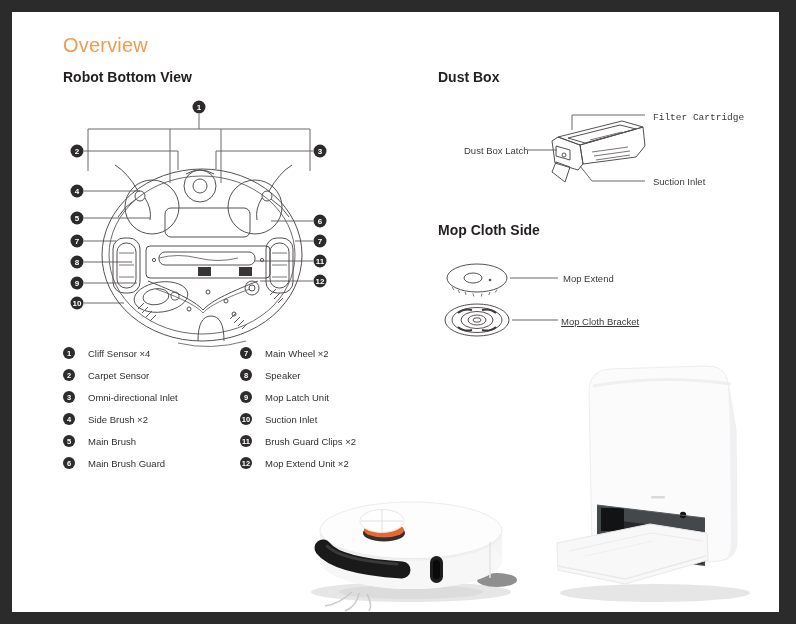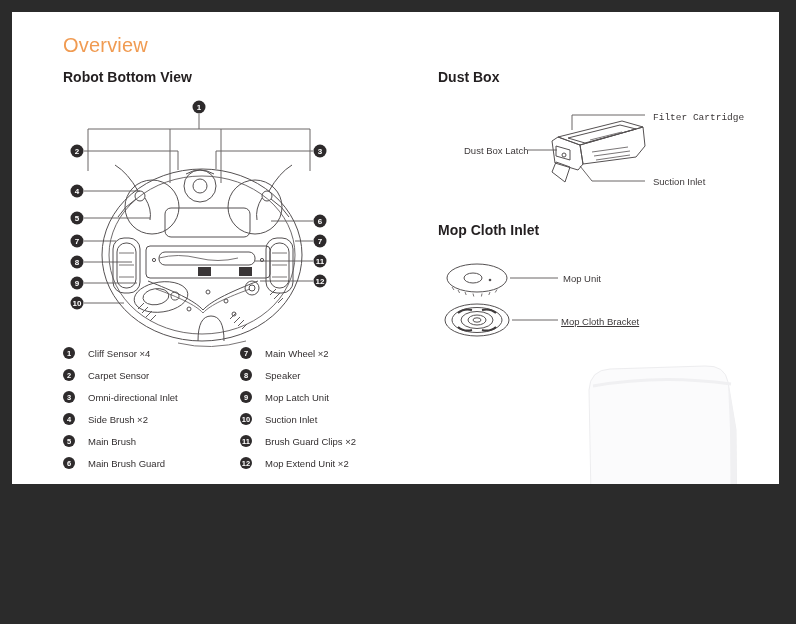--- a/index.html
+++ b/index.html
@@ -4,21 +4,21 @@
 <style>
   * { margin:0; padding:0; box-sizing:border-box; }
   html,body { width:796px; height:624px; }
   body {
     background:#2b2b2b;
     font-family:"Liberation Sans", sans-serif;
     position:relative;
     overflow:hidden;
   }
   #page {
-    position:absolute; left:12px; top:12px; width:767px; height:472px;
+    position:absolute; left:12px; top:12px; width:767px; height:600px;
     background:#ffffff; overflow:hidden;
   }
   .page-title {
     position:absolute; left:51px; top:22px;
     font-size:20px; color:#F09B52; font-weight:400; letter-spacing:0.2px;
   }
   .sec-heading {
     position:absolute; font-size:14px; font-weight:700; color:#231F20;
   }
   .callout-badge {
@@ -237,21 +237,21 @@
         <path d="M152,52 l36,-5 M154,56 l36,-5 M156,60 l34,-5" stroke="#7a7677"></path>
         <circle cx="124" cy="55" r="2"></circle>
       </g>
     </g>
   </svg>
 
   <div class="diagram-label" style="left:641px; top:100px;font-family:Liberation Mono, monospace;">Filter Cartridge</div>
   <div class="diagram-label" style="left:436px; top:133px;margin-left:16px;">Dust Box Latch</div>
   <div class="diagram-label" style="left:641px; top:164px;">Suction Inlet</div>
 
-  <div class="sec-heading" style="left:426px; top:210px;">Mop Cloth Inlet</div>
+  <div class="sec-heading" style="left:426px; top:210px;">Mop Cloth Side</div>
 
   <svg class="line-art" style="left:428px; top:238px;" width="290" height="100" viewBox="0 0 290 100">
     <g fill="none" stroke="#555152" stroke-width="1">
 
       <g stroke="#6a6667">
         <path d="M70,28 H118"></path>
         <path d="M72,70 H118"></path>
       </g>
 
       <g>
@@ -265,21 +265,21 @@
         <ellipse cx="37" cy="70" rx="32" ry="16"></ellipse>
         <ellipse cx="37" cy="70" rx="25" ry="12.5"></ellipse>
         <ellipse cx="37" cy="70" rx="16" ry="8.5"></ellipse>
         <ellipse cx="37" cy="70" rx="9" ry="5"></ellipse>
         <ellipse cx="37" cy="70" rx="4" ry="2.2"></ellipse>
         <path d="M18,63 Q24,58 32,60 M42,60 Q50,58 56,63 M18,77 Q24,82 32,80 M42,80 Q50,82 56,77" stroke="#3f3b3c" stroke-width="2"></path>
       </g>
     </g>
   </svg>
 
-  <div class="diagram-label" style="left:551px; top:261px;">Mop Unit</div>
+  <div class="diagram-label" style="left:551px; top:261px;">Mop Extend</div>
   <div class="diagram-label" style="left:549px; top:304px;text-decoration:underline;">Mop Cloth Bracket</div>
 
   <svg style="left:285px; top:468px;" width="230" height="132" viewBox="0 0 230 132">
 
     <ellipse cx="114" cy="112" rx="100" ry="10" fill="#e6e6e6"></ellipse>
     <ellipse cx="114" cy="112" rx="72" ry="7" fill="#dcdcdc"></ellipse>
 
     <ellipse cx="200" cy="100" rx="20" ry="7" fill="#8f8f8f"></ellipse>
 
     <g stroke="#c9c9c9" stroke-width="1.6" fill="none">

